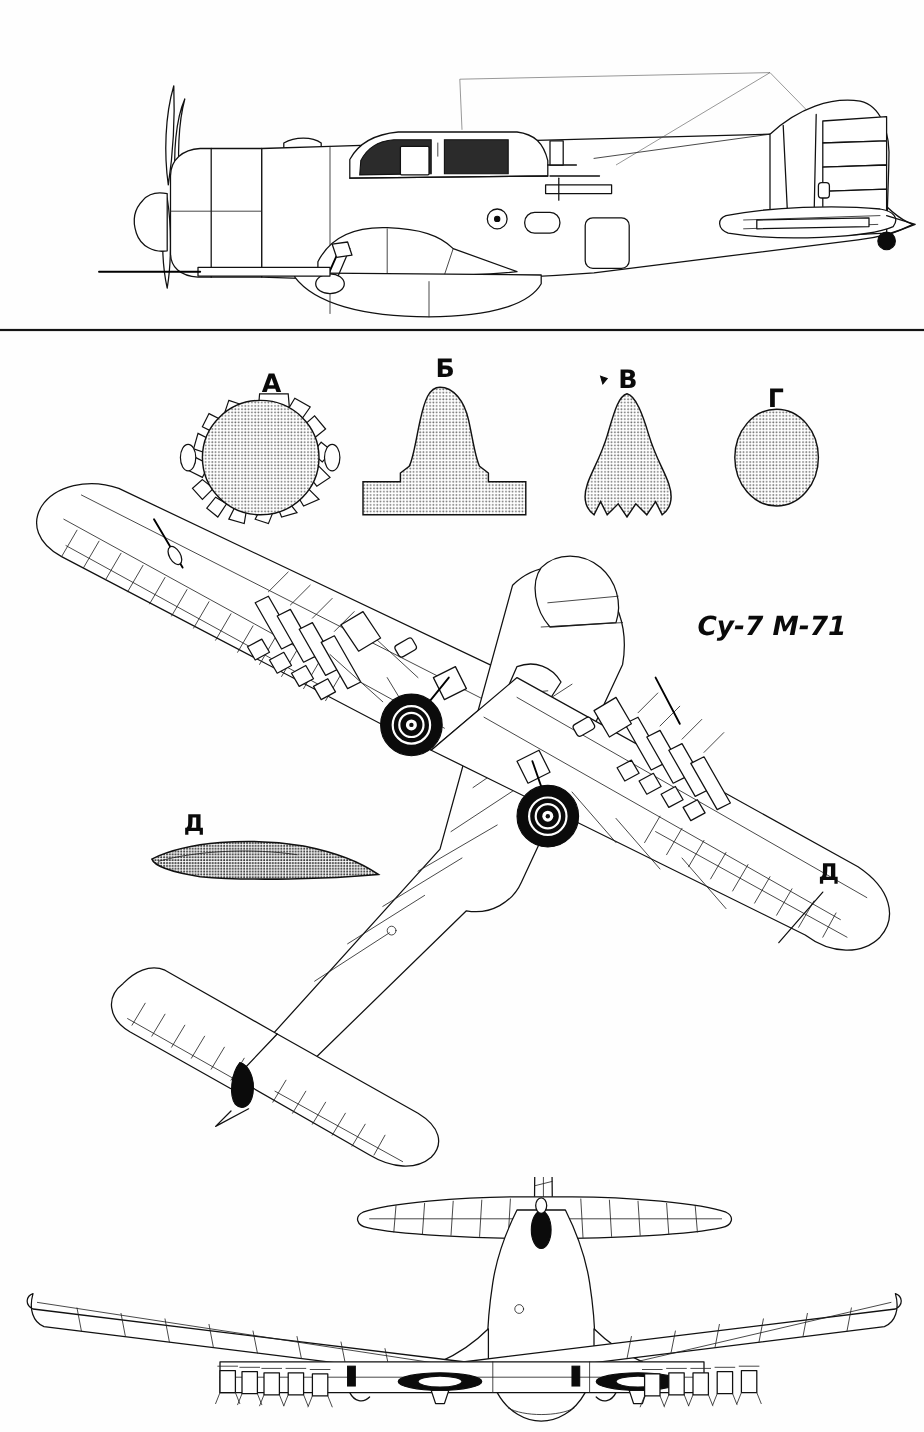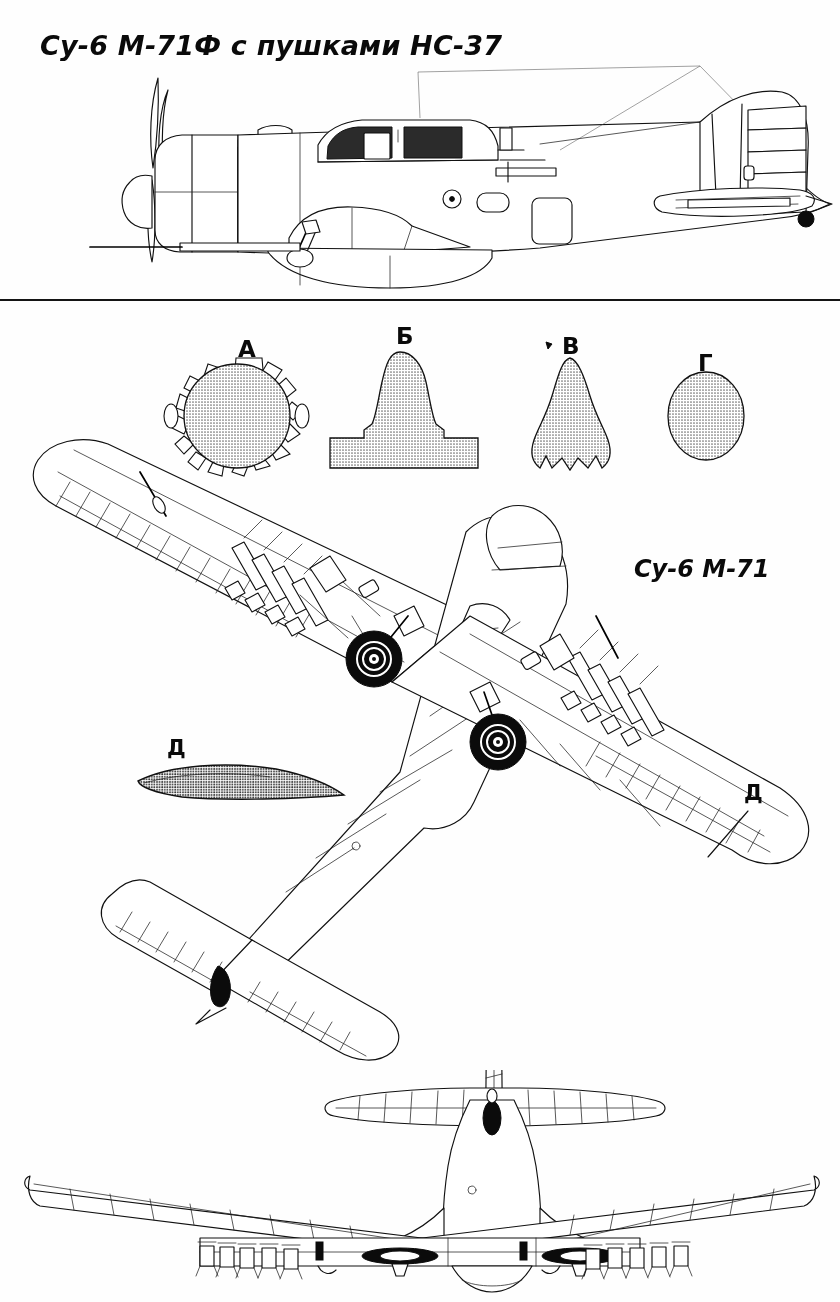--- a/index.html
+++ b/index.html
@@ -56,23 +56,22 @@
   .ln-bold{fill:none;stroke:#000;stroke-width:1.7;stroke-linejoin:round;stroke-linecap:round;}
   .fill-w{fill:#ffffff;stroke:#111;stroke-width:1.15;stroke-linejoin:round;}
   .fill-k{fill:#0b0b0b;stroke:#0b0b0b;stroke-width:1;}
   .fill-glass{fill:#2b2b2b;stroke:#111;stroke-width:1;}
 </style>
 </head>
 <body>
 
 <div id="sheet">
 
-  <div class="lbl" id="title-main">Су-6 М-71Ф с пушками НС-37</div>
-
-  <div class="lbl" id="title-plan">Су-6 М-71</div>
+
+  <div class="lbl" id="title-plan">Су-7 М-71</div>
 
   <svg width="840" height="300" viewBox="0 0 840 300">
     <defs>
       <pattern id="stipple" width="3" height="3" patternUnits="userSpaceOnUse">
         <rect width="3" height="3" fill="#ffffff"></rect>
         <circle cx="1" cy="1" r="0.85" fill="#6d6d6d"></circle>
       </pattern>
       <pattern id="stippleDark" width="2.6" height="2.6" patternUnits="userSpaceOnUse">
         <rect width="2.6" height="2.6" fill="#ffffff"></rect>
         <circle cx="1" cy="1" r="0.95" fill="#3a3a3a"></circle>

